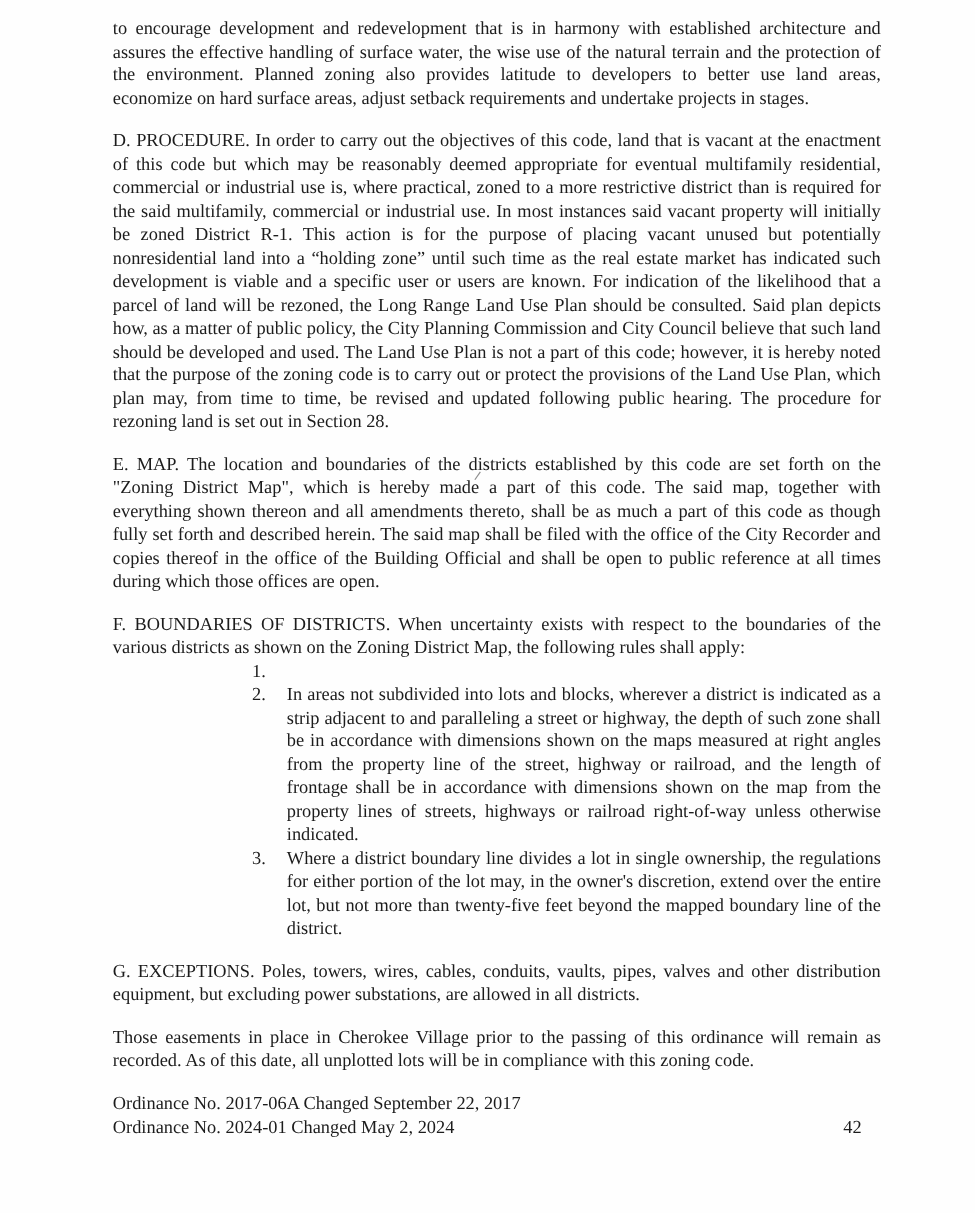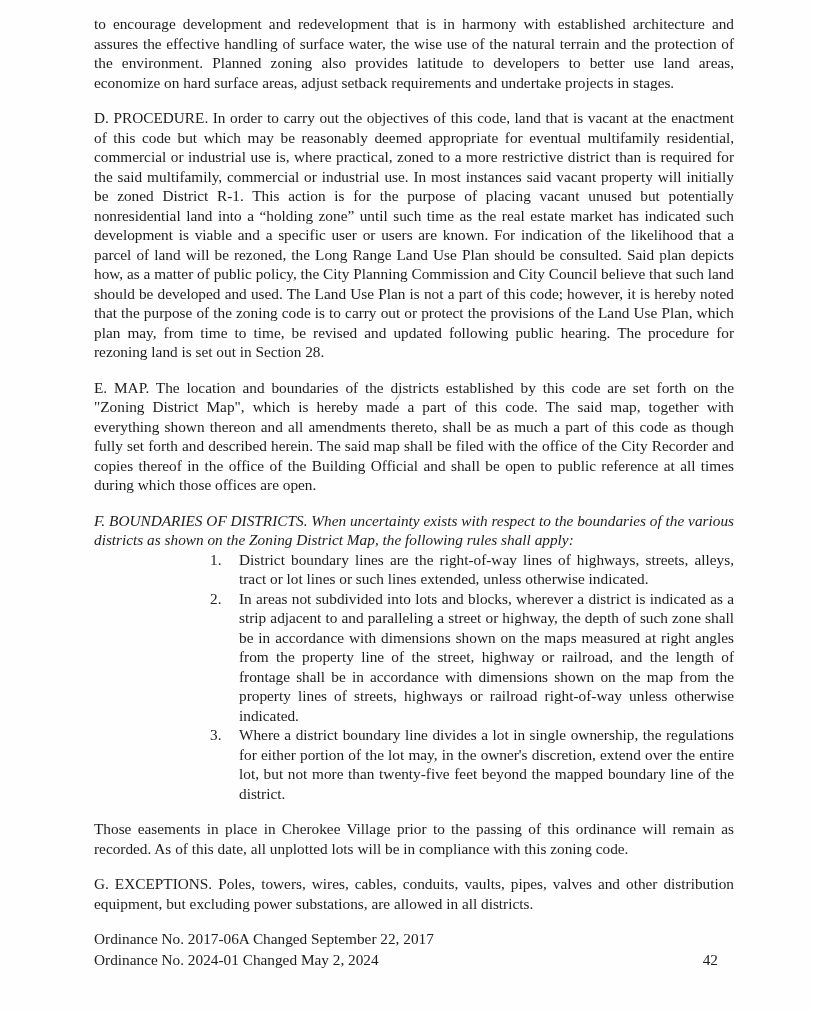--- a/index.html
+++ b/index.html
@@ -23,21 +23,20 @@
     width: 640px;
     font-size: 15.3px;
     line-height: 19.5px;
   }
   p.para {
     margin: 0 0 16px 0;
     text-align: justify;
   }
   p.para.tight {
     margin-bottom: 0;
-    font-style: italic;
   }
   .f-list {
     margin: 0 0 16px 0;
     padding: 0;
     list-style: none;
   }
   .f-item {
     display: flex;
   }
   .f-item .num {
@@ -86,35 +85,34 @@
 
     <p class="para">D.  PROCEDURE.  In order to carry out the objectives of this code, land that is vacant at the enactment of this code but which may be reasonably deemed appropriate for eventual multifamily residential, commercial or industrial use is, where practical, zoned to a more restrictive district than is required for the said multifamily, commercial or industrial use. In most instances said vacant property will initially be zoned District R-1. This action is for the purpose of placing vacant unused but potentially nonresidential land into a “holding zone” until such time as the real estate market has indicated such development is viable and a specific user or users are known. For indication of the likelihood that a parcel of land will be rezoned, the Long Range Land Use Plan should be consulted.  Said plan depicts how, as a matter of public policy, the City Planning Commission and City Council believe that such land should be developed and used. The Land Use Plan is not a part of this code; however, it is hereby noted that the purpose of the zoning code is to carry out or protect the provisions of the Land Use Plan, which plan may, from time to time, be revised and updated following public hearing.  The procedure for rezoning land is set out in Section 28.</p>
 
     <p class="para">E.  MAP.  The location and boundaries of the districts established by this code are set forth on the "Zoning District Map", which is hereby made a part of this code.  The said map, together with everything shown thereon and all amendments thereto, shall be as much a part of this code as though fully set forth and described herein.  The said map shall be filed with the office of the City Recorder and copies thereof in the office of the Building Official and shall be open to public reference at all times during which those offices are open.</p>
 
     <p class="para tight">F.  BOUNDARIES OF DISTRICTS.  When uncertainty exists with respect to the boundaries of the various districts as shown on the Zoning District Map, the following rules shall apply:</p>
 
     <ol class="f-list">
       <li class="f-item">
         <span class="num">1.</span>
-        <span class="itxt">District boundary lines are the right-of-way lines of highways, streets, alleys, tract or lot lines or such lines extended, unless otherwise indicated.</span>
       </li>
       <li class="f-item">
         <span class="num">2.</span>
         <span class="itxt">In areas not subdivided into lots and blocks, wherever a district is indicated as a strip adjacent to and paralleling a street or highway, the depth of such zone shall be in accordance with dimensions shown on the maps measured at right angles from the property line of the street, highway or railroad, and the length of frontage shall be in accordance with dimensions shown on the map from the property lines of streets, highways or railroad right-of-way unless otherwise indicated.</span>
       </li>
       <li class="f-item">
         <span class="num">3.</span>
         <span class="itxt">Where a district boundary line divides a lot in single ownership, the regulations for either portion of the lot may, in the owner's discretion, extend over the entire lot, but not more than twenty-five feet beyond the mapped boundary line of the district.</span>
       </li>
     </ol>
 
+    <p class="para">G.  EXCEPTIONS.  Poles, towers, wires, cables, conduits, vaults, pipes, valves and other distribution equipment, but excluding power substations, are allowed in all districts.</p>
+
     <p class="para">Those easements in place in Cherokee Village prior to the passing of this ordinance will remain as recorded.  As of this date, all unplotted lots will be in compliance with this zoning code.</p>
-
-    <p class="para">G.  EXCEPTIONS.  Poles, towers, wires, cables, conduits, vaults, pipes, valves and other distribution equipment, but excluding power substations, are allowed in all districts.</p>
 
     <div class="footer">
       <div class="footer-line">Ordinance No. 2017-06A Changed September 22, 2017</div>
       <div class="footer-row">
         <div>Ordinance No. 2024-01 Changed May 2, 2024</div>
         <div class="page-num">42</div>
       </div>
     </div>
 
   </div>

